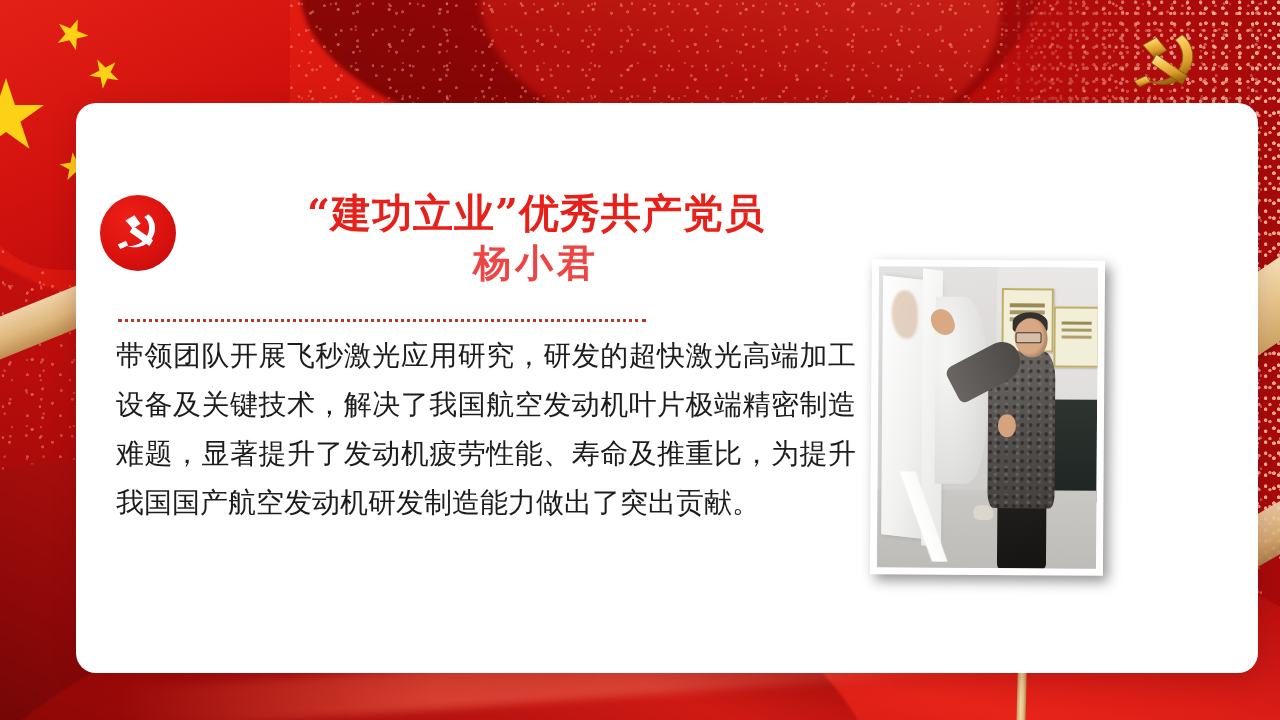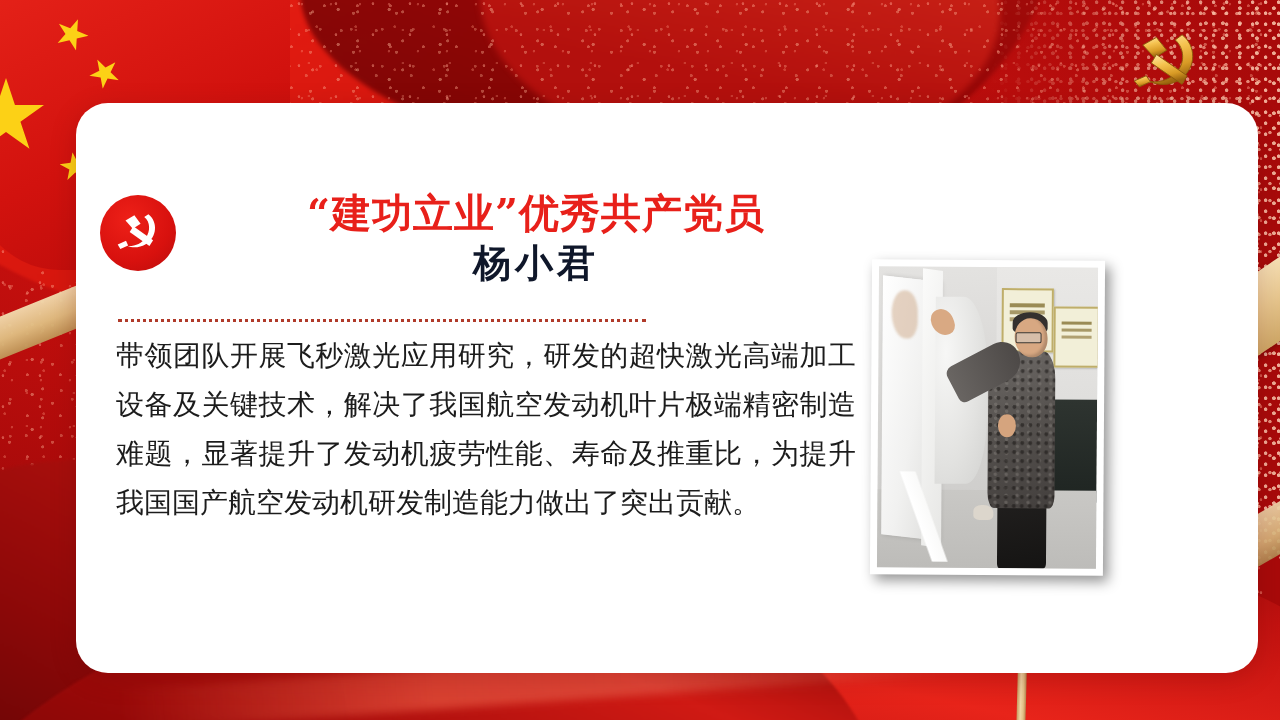--- a/index.html
+++ b/index.html
@@ -192,21 +192,21 @@
     left: 1122px; top: 28px;
     width: 86px; height: 70px;
   }
 
   
   .card {
     position: absolute;
     left: 76px; top: 103px;
     width: 1182px; height: 570px;
     background: #FFFFFF;
-    border-radius: 32px;
+    border-radius: 20px;
     box-shadow: 0 6px 26px rgba(90, 0, 0, .22);
     overflow: hidden;
   }
 
   
   .badge {
     position: absolute;
     left: 24px; top: 92px;
     width: 76px; height: 76px;
     border-radius: 50%;
@@ -230,21 +230,21 @@
     line-height: 1.18;
     color: #E8201A;
     letter-spacing: 1px;
     white-space: nowrap;
   }
   .title-name {
     font-family: "DejaVu Serif", "Liberation Serif", serif;
     font-weight: 700;
     font-size: 38px;
     line-height: 1.3;
-    color: #0f172a;
+    color: #ef4444;
     letter-spacing: 4px;
     margin-top: 2px;
   }
 
   
   .divider {
     position: absolute;
     left: 42px; top: 216px;
     width: 528px;
     height: 0;

